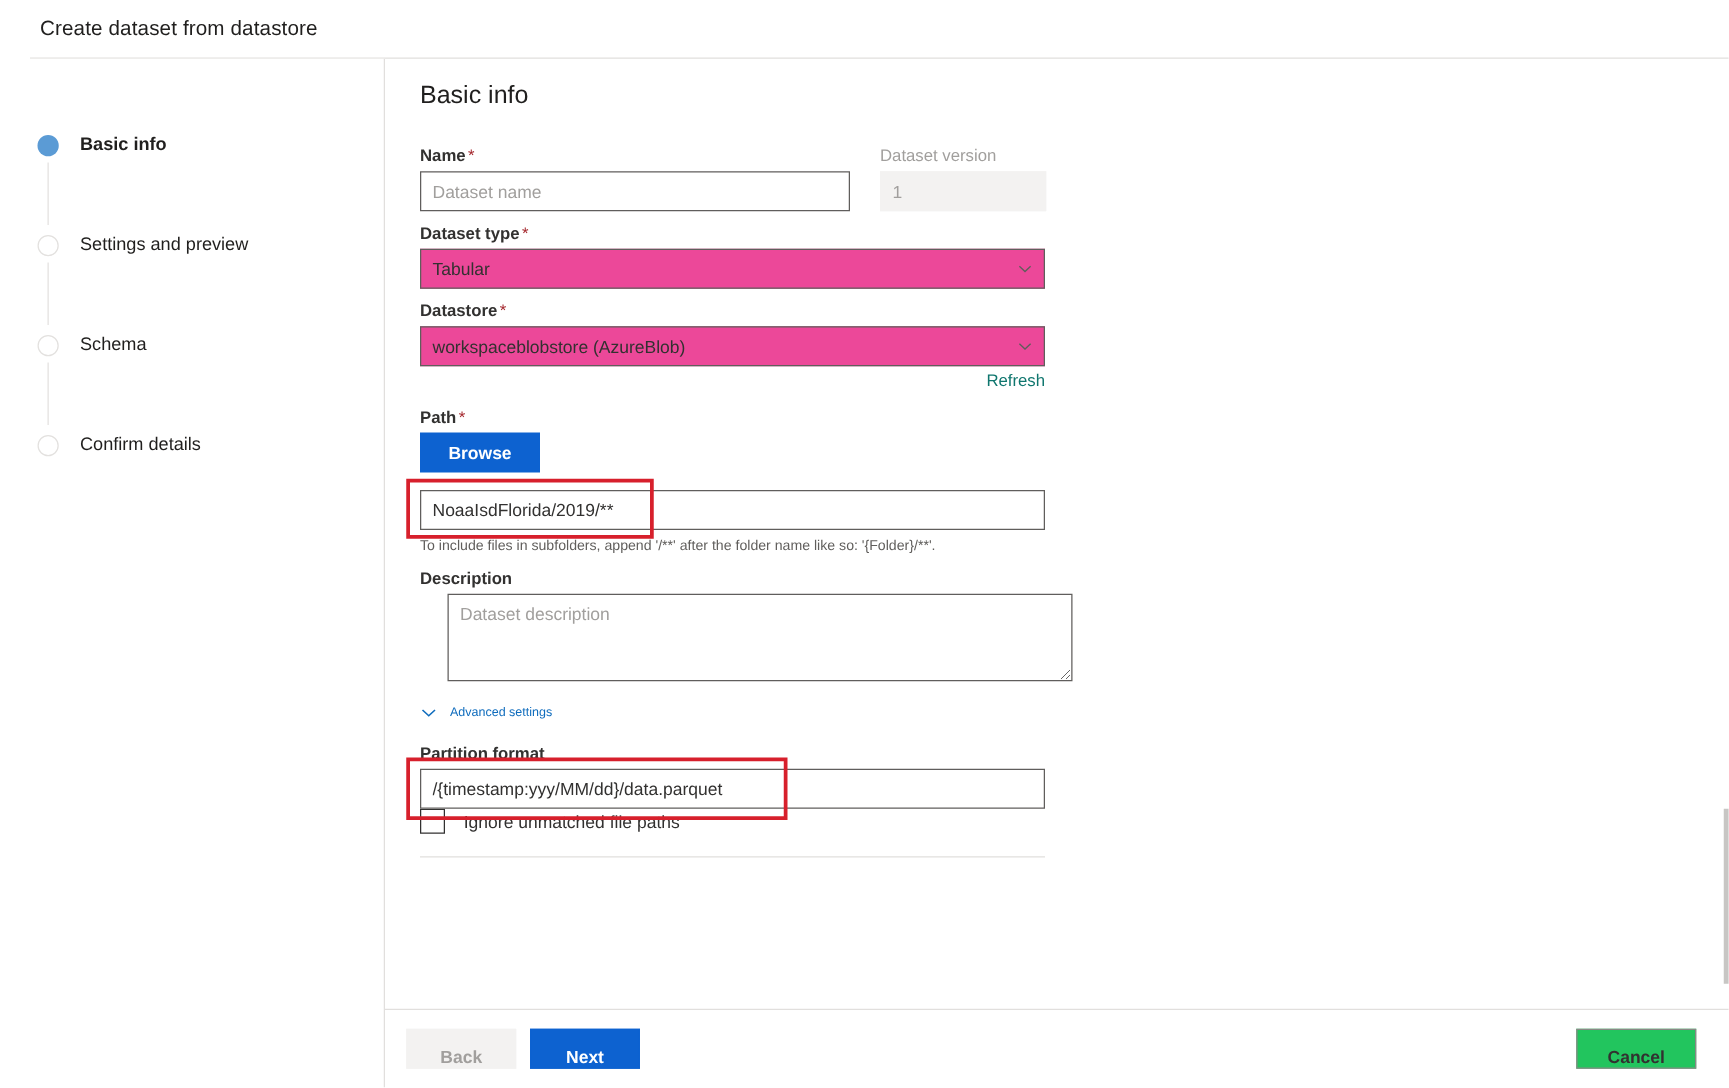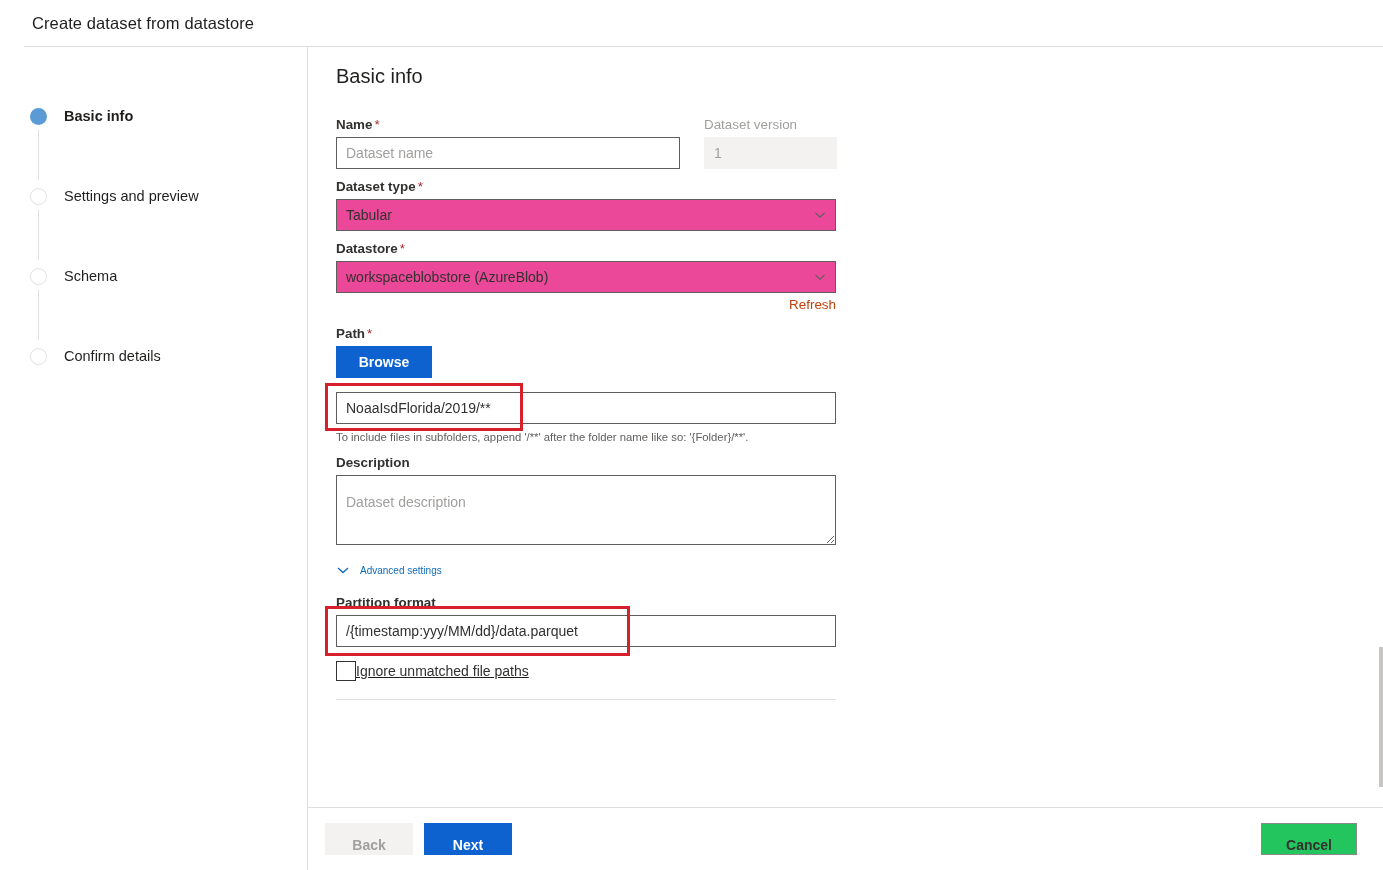--- a/index.html
+++ b/index.html
@@ -172,21 +172,21 @@
   .gap-10 { height: 10px; }
   .gap-14 { height: 14px; }
   .gap-18 { height: 18px; }
 
   .refresh-row {
     display: flex;
     justify-content: flex-end;
     margin-top: 4px;
   }
   a.link {
-    color: #c2410c;
+    color: #0f766e;
     font-size: 13.4px;
     text-decoration: none;
     cursor: pointer;
   }
 
   .btn-browse {
     background: #0d62d0;
     color: #ffffff;
     border: none;
     height: 32px;
@@ -216,43 +216,43 @@
     line-height: 1.35;
   }
 
   textarea.desc {
     width: 100%;
     height: 70px;
     border: 1px solid #605e5c;
     font-family: "Liberation Sans", sans-serif;
     font-size: 14px;
     color: #323130;
-    padding: 18px 9px;
+    padding: 7px 9px;
     outline: none;
     resize: vertical;
     display: block;
+    margin-left: 22px;
   }
   textarea.desc::placeholder { color: #a19f9d; }
 
   .adv-toggle {
     display: flex;
     align-items: center;
     gap: 10px;
     color: #0f6cbd;
     font-size: 10px;
     cursor: pointer;
     width: max-content;
   }
   .adv-toggle .chev { width: 14px; height: 14px; }
 
   .check-row {
     display: flex;
     align-items: center;
-    margin-top: 14px;
-    text-decoration: underline;
+    gap: 15px;
   }
   .checkbox {
     width: 20px; height: 20px;
     border: 1.5px solid #323130;
     background: #ffffff;
     flex: 0 0 20px;
     cursor: pointer;
   }
   .check-label { font-size: 14px; color: #323130; }
 

